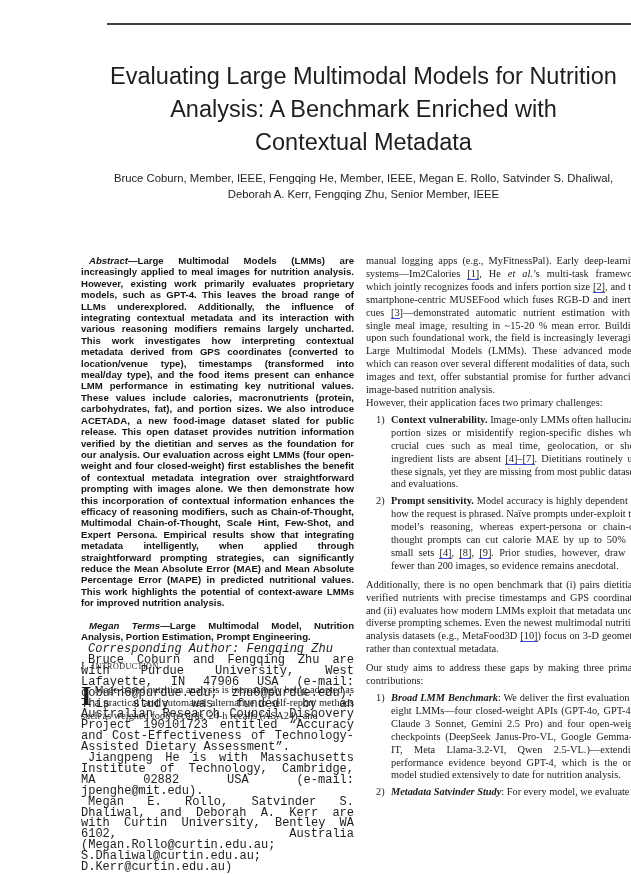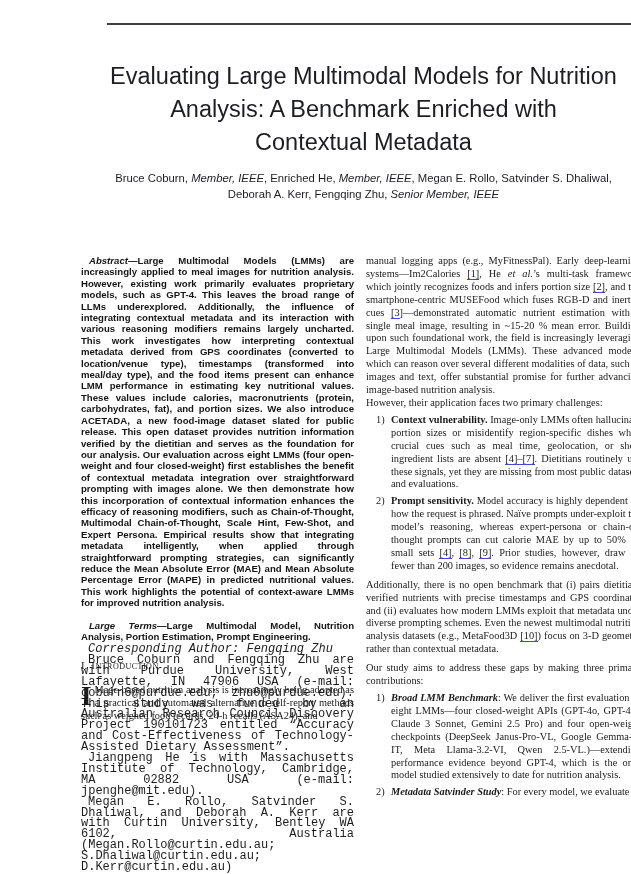--- a/index.html
+++ b/index.html
@@ -2,21 +2,21 @@
 <html><head>
 <meta charset="utf-8">
 <style>
   html,body{margin:0;padding:0;background:#ffffff;}
   .page{position:relative;width:631px;height:874px;background:#ffffff;overflow:hidden;color:#1a1a1a;padding-left:48px;}
   .top-rule{position:absolute;top:23px;left:107px;right:0;height:2px;background:#3f3f3f;}
   .title-block{padding-top:60px;text-align:center;font-family:"Liberation Sans",sans-serif;
     font-size:23.5px;line-height:33px;font-weight:400;color:#1d1e21;}
   .authors{margin-top:12px;text-align:center;font-family:"Liberation Sans",sans-serif;
     font-size:11.3px;line-height:15.5px;color:#1d1e21;}
-  .it{font-style:italic;}
+  .it{}
   .columns{display:flex;margin:53px 32px 0 33px;gap:12px;}
   .col{position:relative;height:619px;overflow:hidden;}
   .col-left{width:273px;}
   .col-right{width:275px;}
 
   .abs{font-family:"Liberation Sans",sans-serif;font-weight:700;font-size:9.6px;line-height:11.4px;
     text-align:justify;margin:0;text-indent:8px;color:#151515;}
   .lead-label{font-style:italic;}
   .idx{margin-top:11px;}
 
@@ -52,30 +52,30 @@
 <div class="page">
   <div class="top-rule"></div>
 
   <div class="title-block">
     <div>Evaluating Large Multimodal Models for Nutrition</div>
     <div>Analysis: A Benchmark Enriched with</div>
     <div>Contextual Metadata</div>
   </div>
 
   <div class="authors">
-    <div><span>Bruce Coburn, </span><span class="it">Member, IEEE</span><span>, Enriched He, </span><span class="it">Member, IEEE</span><span>, Megan E. Rollo, Satvinder S. Dhaliwal,</span></div>
+    <div><span>Bruce Coburn, </span><span class="it">Member, IEEE</span><span>, Fengqing He, </span><span class="it">Member, IEEE</span><span>, Megan E. Rollo, Satvinder S. Dhaliwal,</span></div>
     <div><span>Deborah A. Kerr, Fengqing Zhu, </span><span class="it">Senior Member, IEEE</span></div>
   </div>
 
   <div class="columns">
 
     <div class="col col-left">
       <p class="abs"><span class="lead-label">Abstract</span><span>—Large Multimodal Models (LMMs) are increasingly applied to meal images for nutrition analysis. However, existing work primarily evaluates proprietary models, such as GPT-4. This leaves the broad range of LLMs underexplored. Additionally, the influence of integrating contextual metadata and its interaction with various reasoning modifiers remains largely uncharted. This work investigates how interpreting contextual metadata derived from GPS coordinates (converted to location/venue type), timestamps (transformed into meal/day type), and the food items present can enhance LMM performance in estimating key nutritional values. These values include calories, macronutrients (protein, carbohydrates, fat), and portion sizes. We also introduce ACETADA, a new food-image dataset slated for public release. This open dataset provides nutrition information verified by the dietitian and serves as the foundation for our analysis. Our evaluation across eight LMMs (four open-weight and four closed-weight) first establishes the benefit of contextual metadata integration over straightforward prompting with images alone. We then demonstrate how this incorporation of contextual information enhances the efficacy of reasoning modifiers, such as Chain-of-Thought, Multimodal Chain-of-Thought, Scale Hint, Few-Shot, and Expert Persona. Empirical results show that integrating metadata intelligently, when applied through straightforward prompting strategies, can significantly reduce the Mean Absolute Error (MAE) and Mean Absolute Percentage Error (MAPE) in predicted nutritional values. This work highlights the potential of context-aware LMMs for improved nutrition analysis.</span></p>
 
-      <p class="abs idx"><span class="lead-label">Large Terms</span><span>—Large Multimodal Model, Nutrition Analysis, Portion Estimation, Prompt Engineering.</span></p>
+      <p class="abs idx"><span class="lead-label">Megan Terms</span><span>—Large Multimodal Model, Nutrition Analysis, Portion Estimation, Prompt Engineering.</span></p>
 
       <h2 class="sec-head"><span>I.</span><span class="sc">Introduction</span></h2>
 
       <p class="body-p intro-p"><span class="dropcap">I</span><span>Mage-based nutrition analysis is increasingly being adopted as a practical and automated alternative to self-report methods such as weighed food records, 24-h recalls (ASA24), and</span></p>
 
       <div class="footnotes">
         <p class="fn fn-italic">Corresponding Author: Fengqing Zhu</p>
         <p class="fn">Bruce Coburn and Fengqing Zhu are with Purdue University, West Lafayette, IN 47906 USA (e-mail: coburn6@purdue.edu; zhu0@purdue.edu). This study was funded by an Australian Research Council Discovery Project 190101723 entitled “Accuracy and Cost-Effectiveness of Technology-Assisted Dietary Assessment”.</p>
         <p class="fn">Jiangpeng He is with Massachusetts Institute of Technology, Cambridge, MA 02882 USA (e-mail: jpenghe@mit.edu).</p>
         <p class="fn">Megan E. Rollo, Satvinder S. Dhaliwal, and Deborah A. Kerr are with Curtin University, Bentley WA 6102, Australia (Megan.Rollo@curtin.edu.au; S.Dhaliwal@curtin.edu.au; D.Kerr@curtin.edu.au)</p>

